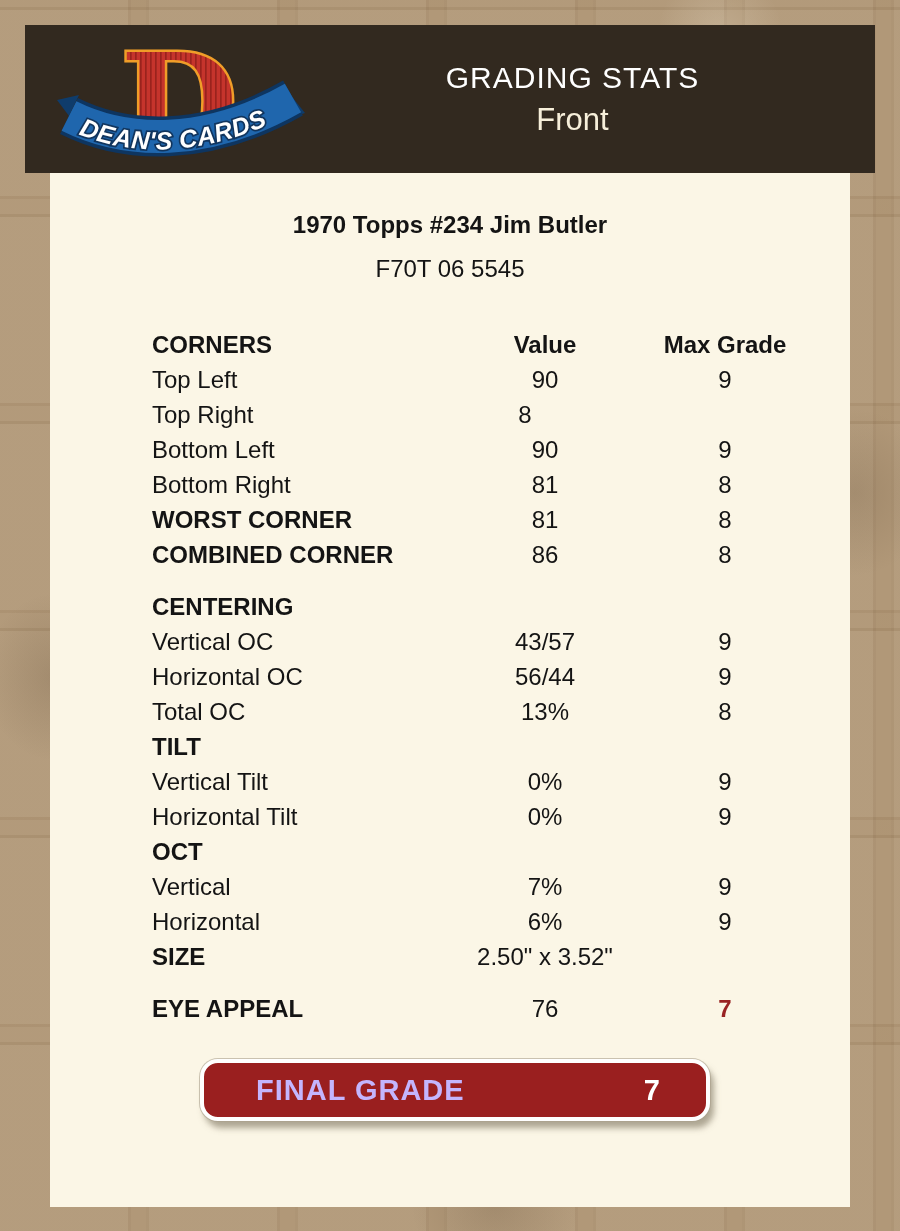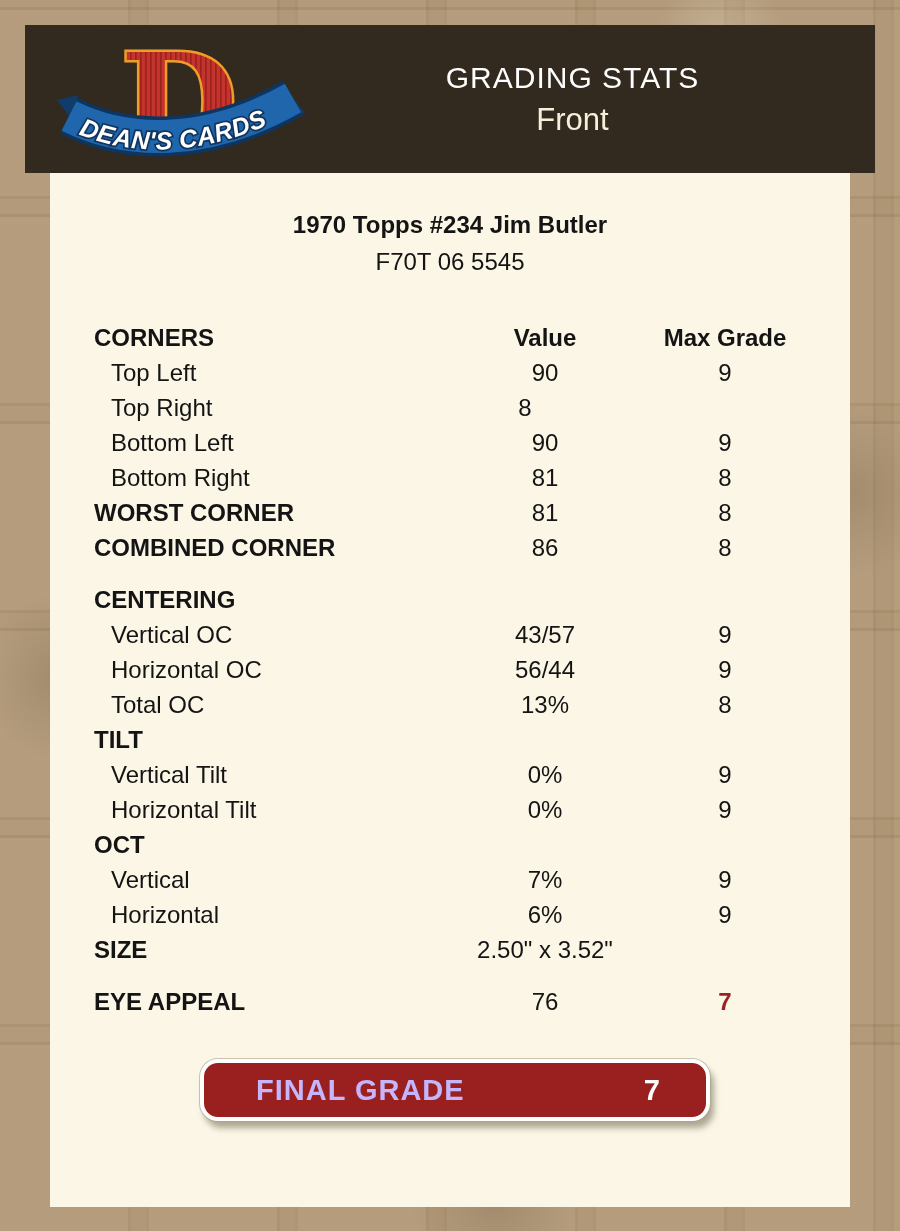--- a/index.html
+++ b/index.html
@@ -49,26 +49,26 @@
   }
   .header-title{color:#ffffff;font-size:30px;letter-spacing:1px;line-height:1.1;}
   .header-sub{color:#f7efda;font-size:31px;margin-top:8px;}
 
   
   .panel{
     position:absolute;left:50px;top:173px;width:800px;height:1034px;
     background:#fbf6e6;color:#141414;
   }
   .card-title{margin-top:38px;text-align:center;font-size:24px;font-weight:bold;}
-  .card-code{margin-top:9px;text-align:center;font-size:24px;}
+  .card-code{margin-top:16px;text-align:center;font-size:24px;}
 
   .grid-table{margin-top:44px;}
   .row{display:flex;align-items:center;height:35px;font-size:24px;}
-  .row .label{width:395px;padding-left:44px;box-sizing:border-box;white-space:nowrap;}
-  .row.indent .label{padding-left:61px;}
+  .row .label{width:395px;padding-left:102px;box-sizing:border-box;white-space:nowrap;}
+  .row.indent .label{padding-left:102px;}
   .row .val{width:200px;text-align:center;}
   .row .max{width:160px;text-align:center;}
   .row.bold .label,.row.bold .val,.row.bold .max{font-weight:bold;}
   .row.sect .label{font-weight:bold;}
   .gap{height:17px;}
   .max.red{color:#992323;font-weight:bold;}
 
   
   .final-grade{
     position:absolute;left:150px;top:886px;width:510px;height:62px;

